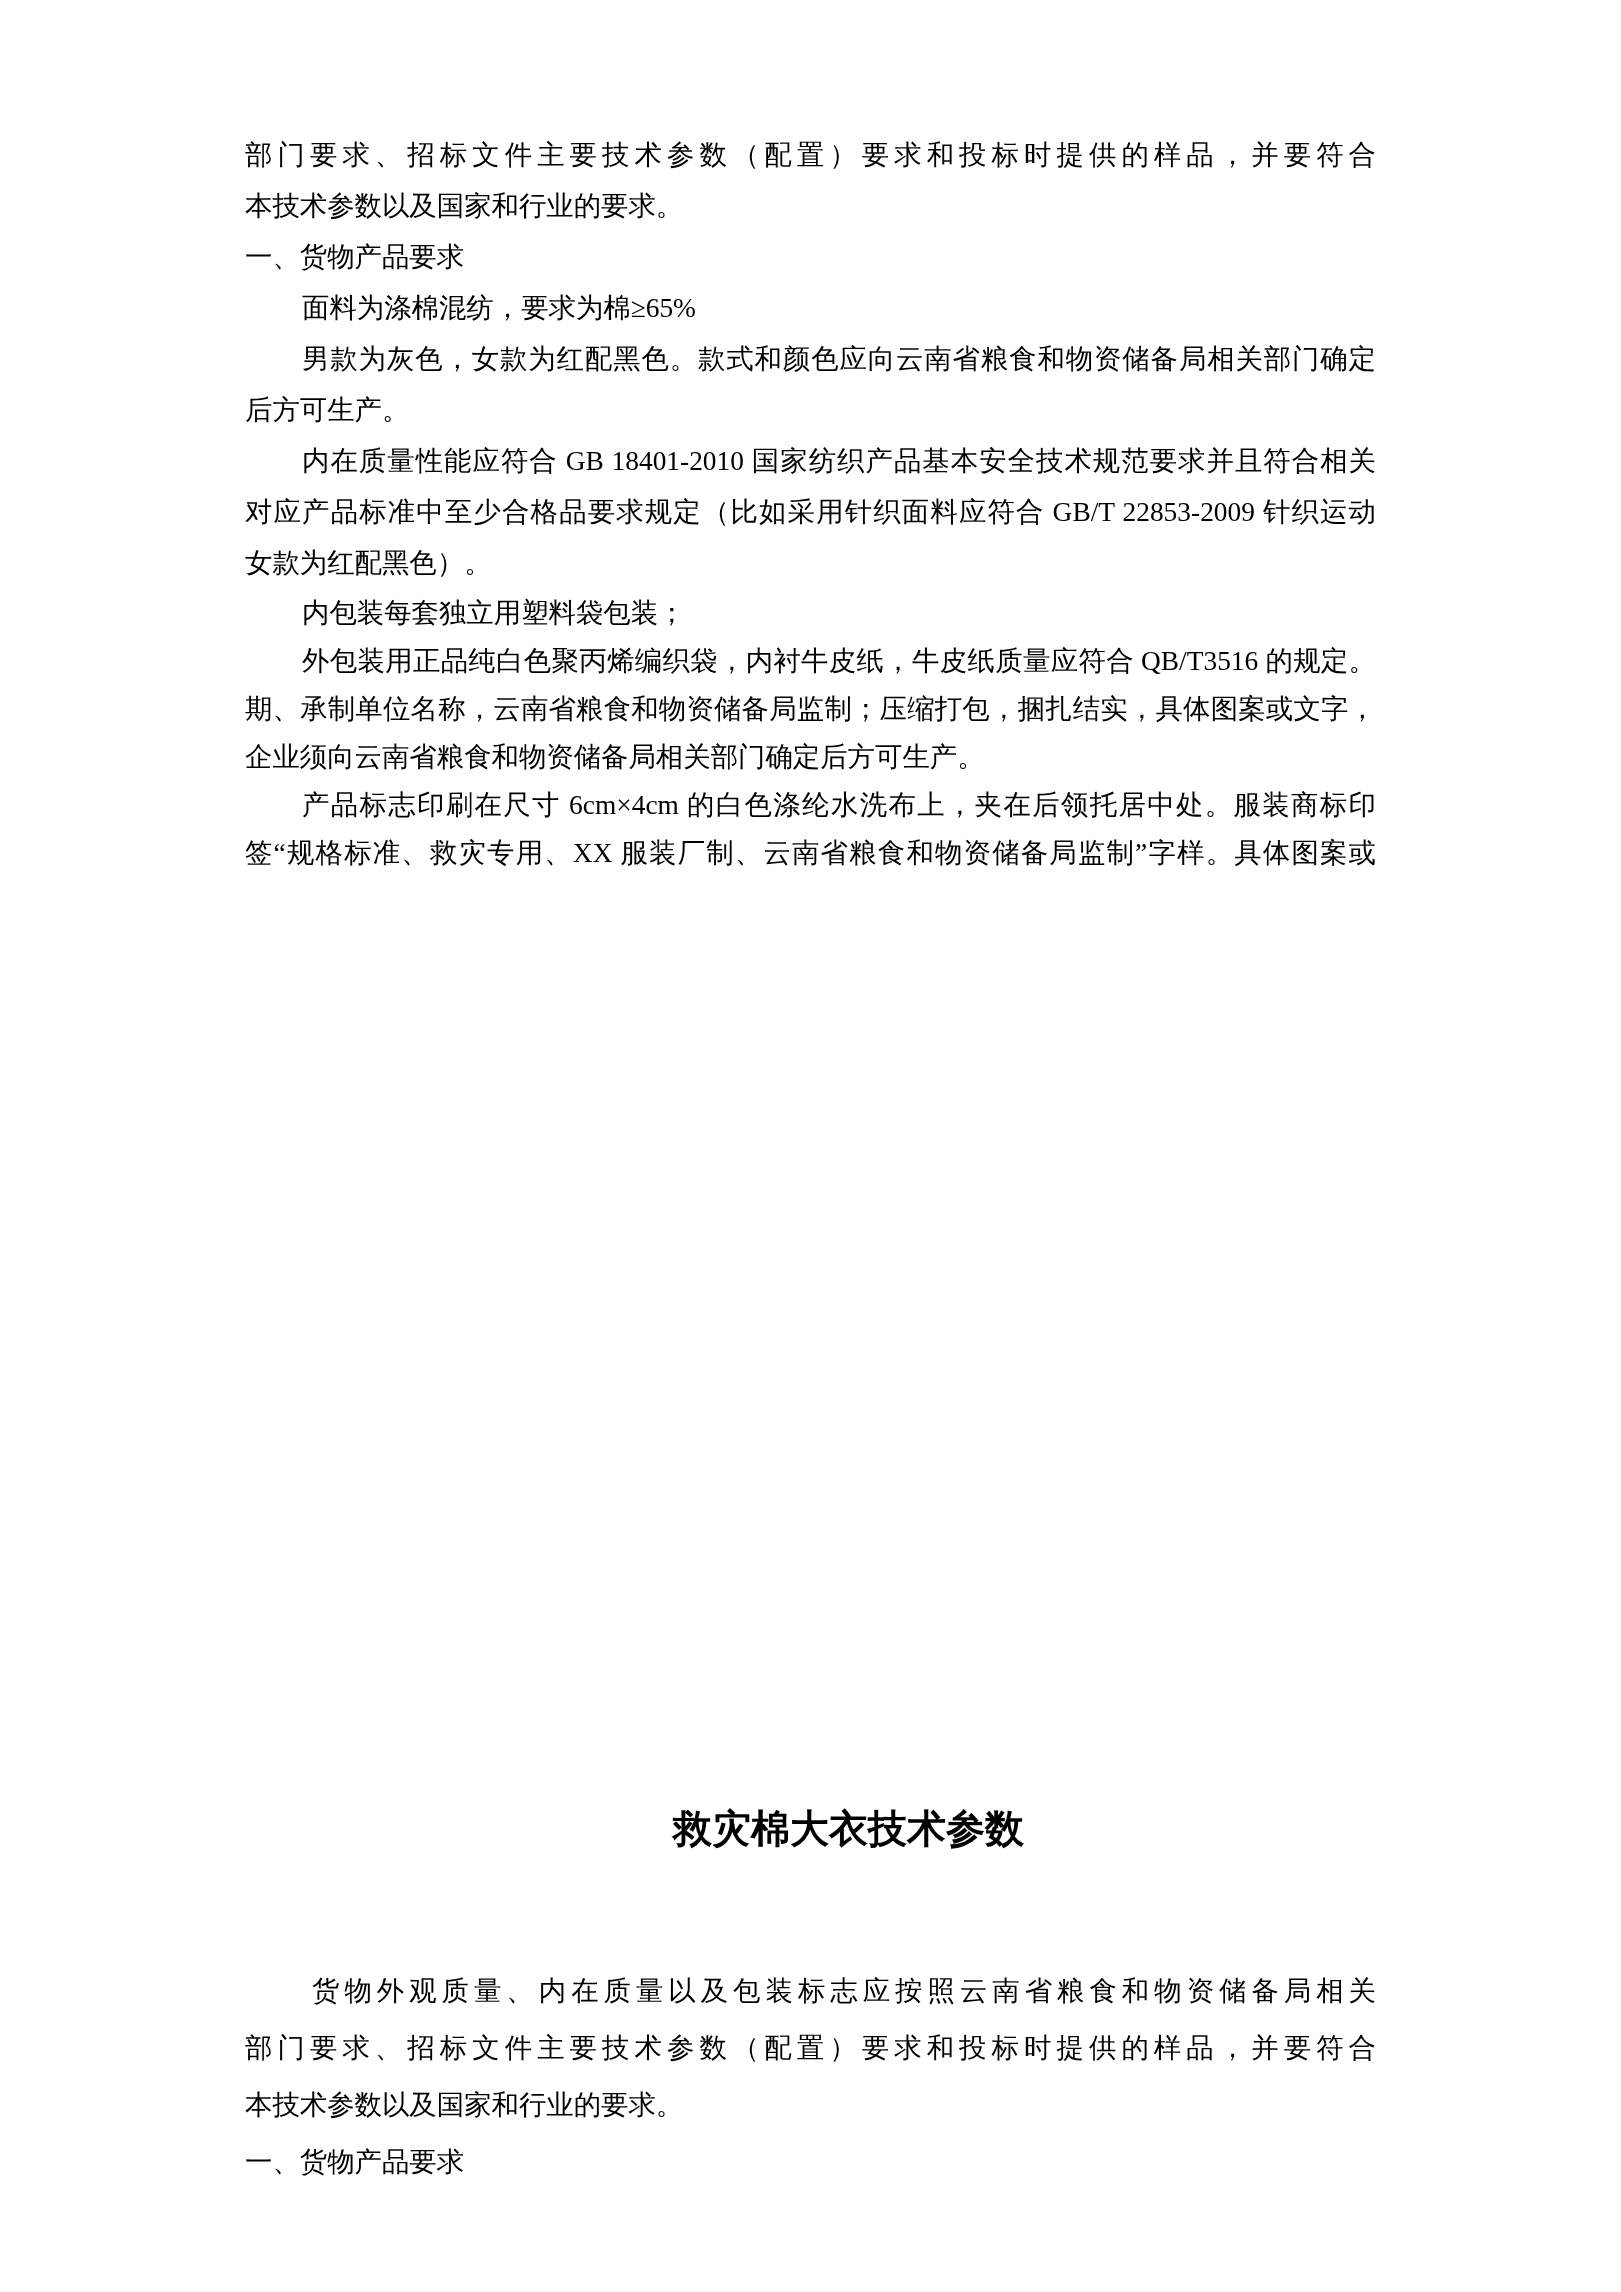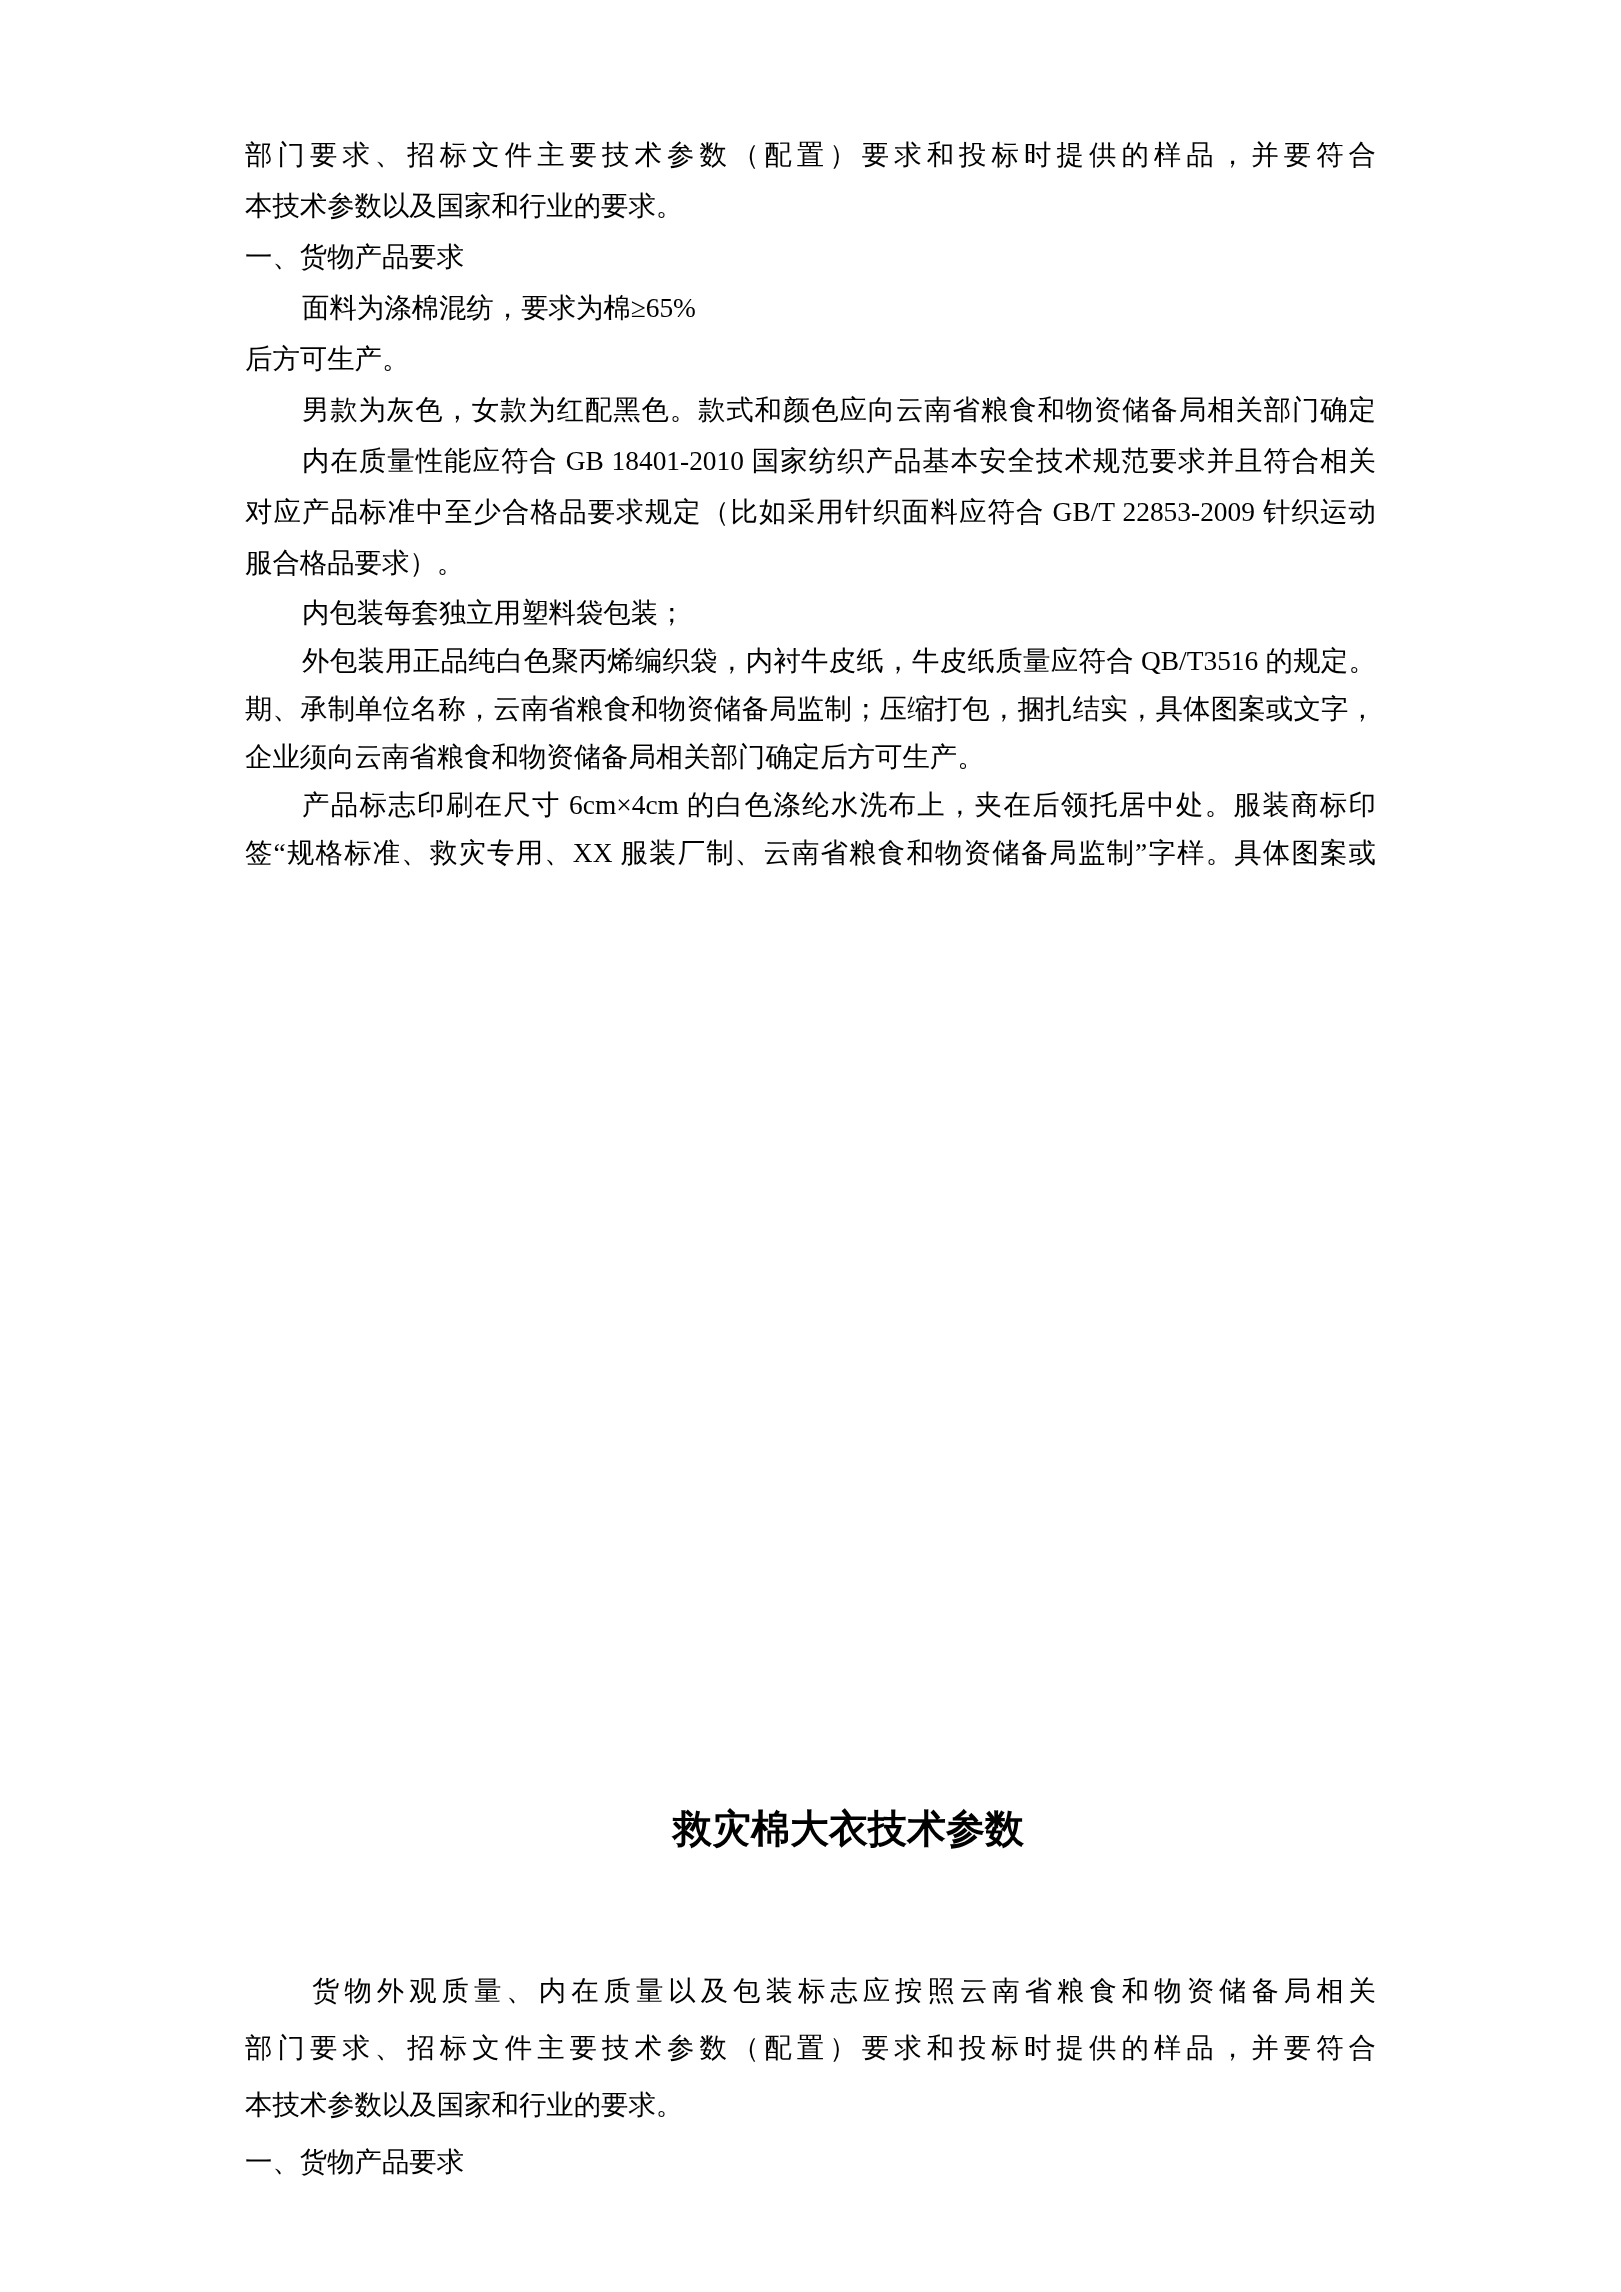--- a/index.html
+++ b/index.html
@@ -46,25 +46,25 @@
 </head>
 <body>
 
 <div class="page">
 
   <div class="col" id="top-block">
     <div class="ln full">部门要求、招标文件主要技术参数（配置）要求和投标时提供的样品，并要符合</div>
     <div class="ln">本技术参数以及国家和行业的要求。</div>
     <div class="ln">一、货物产品要求</div>
     <div class="ln ind">面料为涤棉混纺，要求为棉≥65%</div>
+    <div class="ln ind full">男款为灰色，女款为红配黑色。款式和颜色应向云南省粮食和物资储备局相关部门确定</div>
     <div class="ln">后方可生产。</div>
-    <div class="ln ind full">男款为灰色，女款为红配黑色。款式和颜色应向云南省粮食和物资储备局相关部门确定</div>
     <div class="ln ind full">内在质量性能应符合 GB 18401-2010 国家纺织产品基本安全技术规范要求并且符合相关</div>
     <div class="ln full">对应产品标准中至少合格品要求规定（比如采用针织面料应符合 GB/T 22853-2009 针织运动</div>
-    <div class="ln">服合格品要求）。</div>
+    <div class="ln">女款为红配黑色）。</div>
     <div class="ln blockB ind">内包装每套独立用塑料袋包装；</div>
     <div class="ln blockB ind full">外包装用正品纯白色聚丙烯编织袋，内衬牛皮纸，牛皮纸质量应符合 QB/T3516 的规定。</div>
     <div class="ln blockB full">期、承制单位名称，云南省粮食和物资储备局监制；压缩打包，捆扎结实，具体图案或文字，</div>
     <div class="ln blockB">企业须向云南省粮食和物资储备局相关部门确定后方可生产。</div>
     <div class="ln blockB ind full">产品标志印刷在尺寸 6cm×4cm 的白色涤纶水洗布上，夹在后领托居中处。服装商标印</div>
     <div class="ln blockB full">签“规格标准、救灾专用、XX 服装厂制、云南省粮食和物资储备局监制”字样。具体图案或</div>
   </div>
 
   <div class="col" id="doc-title">救灾棉大衣技术参数</div>
 

